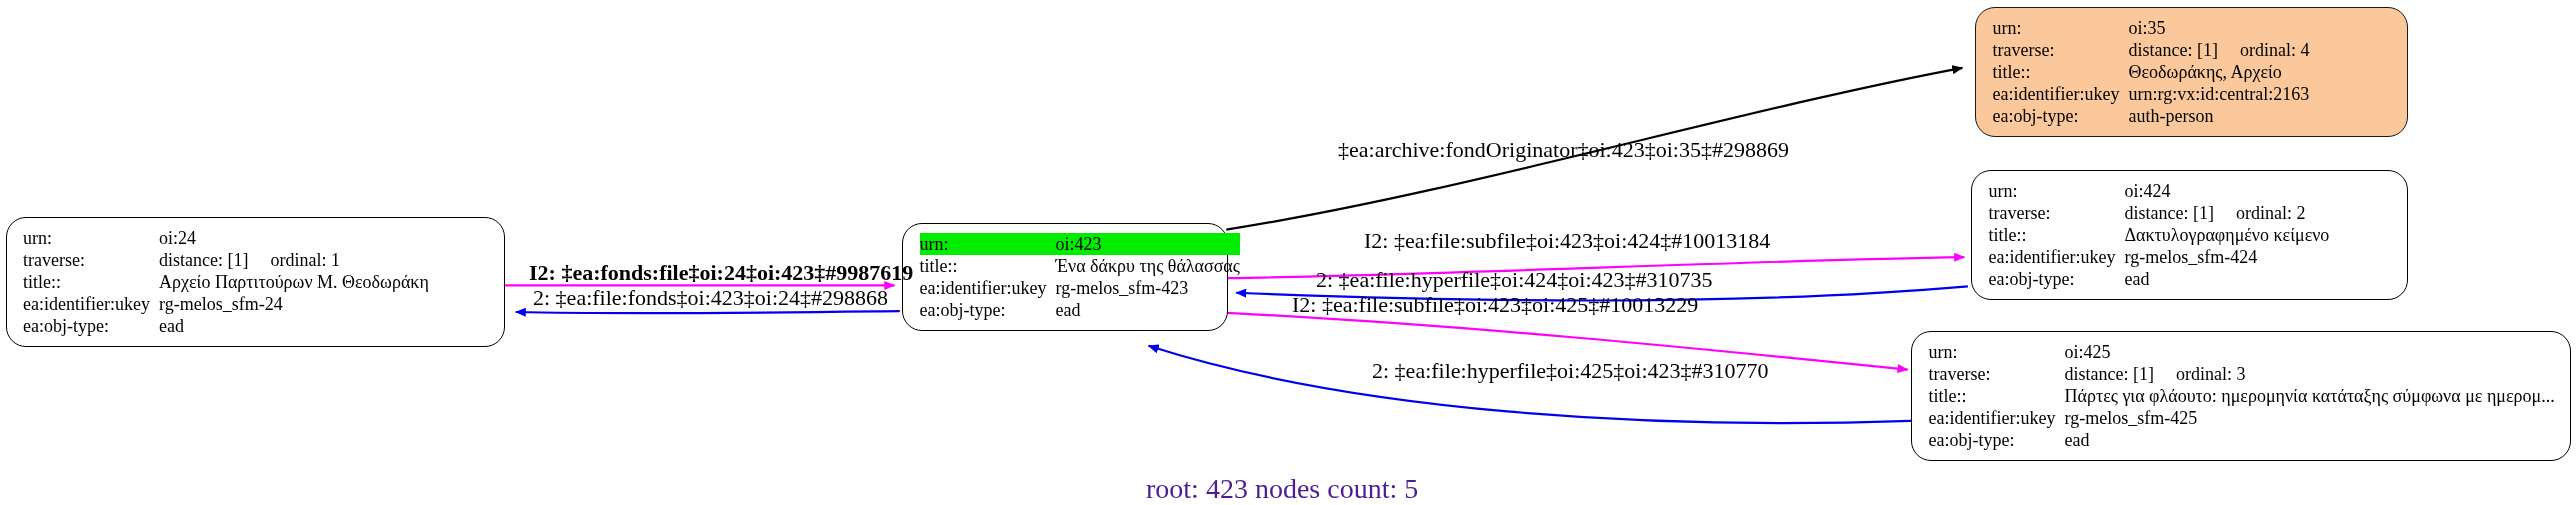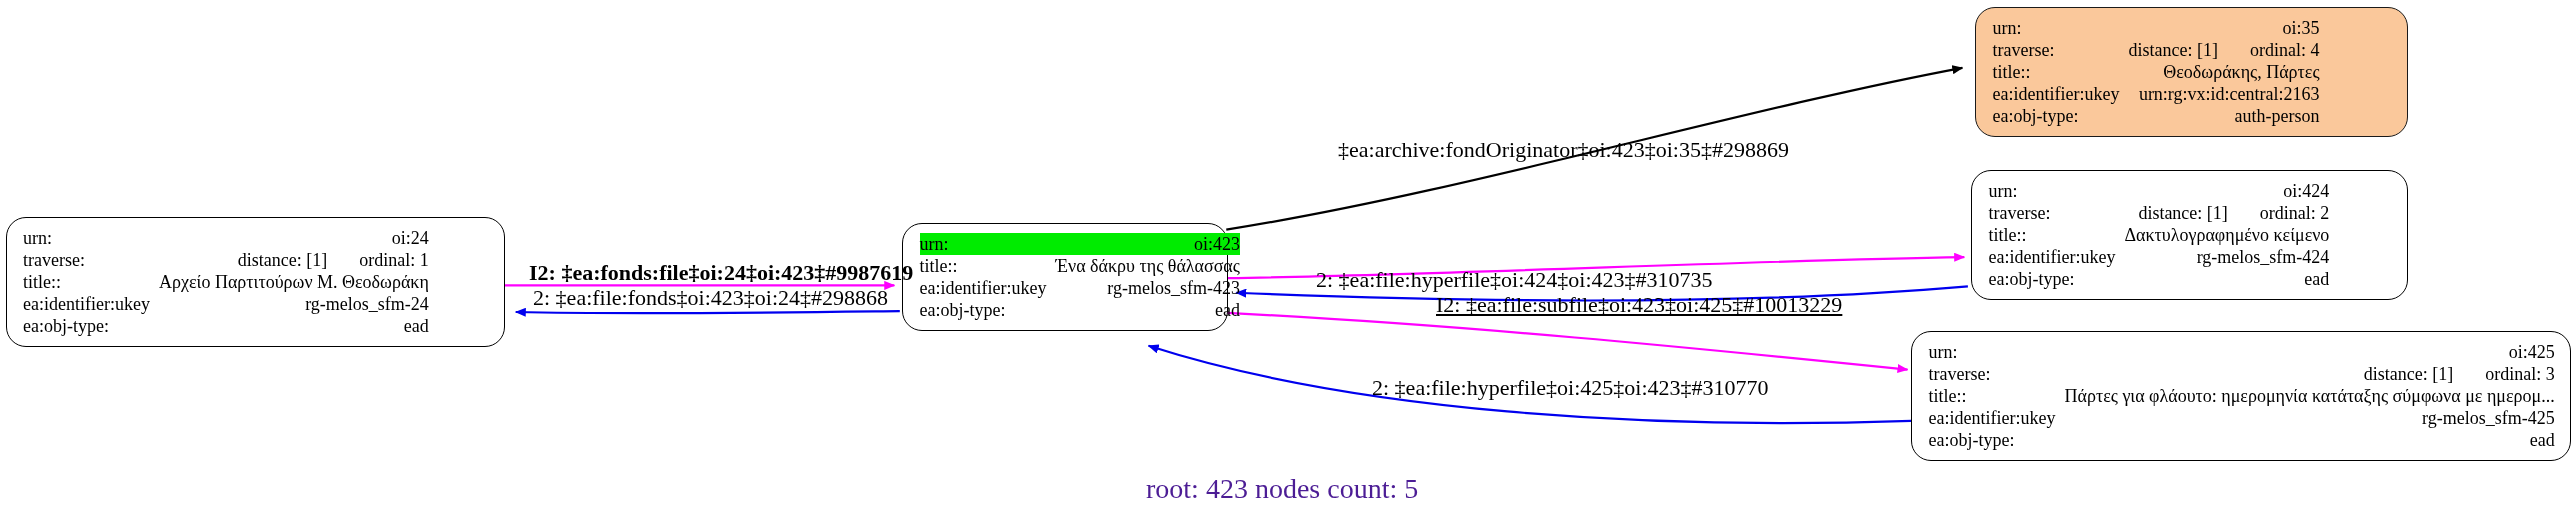--- a/index.html
+++ b/index.html
@@ -48,35 +48,34 @@
     line-height: 1.12;
     padding: 0.9px 0;
     white-space: nowrap;
     vertical-align: baseline;
   }
   .node td.k {
     padding-right: 7.3px;
   }
   .node td.v {
     padding-left: 1.8px;
-    text-align: right;
   }
   .node tr.hl td {
     background: #00ec00;
   }
   .node tr.hl td.k {
     padding-right: 0;
   }
   .node tr.hl td.gap {
     background: #ffffff;
     width: 9.1px;
   }
   .ord {
     display: inline-block;
-    padding-left: 32px;
+    padding-left: 22px;
   }
   .edge-label {
     position: absolute;
     font-size: 22px;
     line-height: 1.05;
     white-space: nowrap;
     color: #000000;
   }
   .caption {
     position: absolute;
@@ -178,21 +177,21 @@
           <tr>
         <td class="k">urn:</td>
         <td class="v">oi:35</td>
       </tr>
       <tr>
         <td class="k">traverse:</td>
         <td class="v"><span>distance: [1]</span><span class="ord">ordinal: 4</span></td>
       </tr>
       <tr>
         <td class="k">title::</td>
-        <td class="v">Θεοδωράκης, Πάρτες</td>
+        <td class="v">Θεοδωράκης, Αρχείο</td>
       </tr>
       <tr>
         <td class="k">ea:identifier:ukey</td>
         <td class="v">urn:rg:vx:id:central:2163</td>
       </tr>
       <tr>
         <td class="k">ea:obj-type:</td>
         <td class="v">auth-person</td>
       </tr>
     </tbody>
@@ -252,23 +251,24 @@
     </tbody>
       </table>
   </div>
 
   <div class="edge-label" style="left:529px; top:261px;font-weight:bold;">I2: ‡ea:fonds:file‡oi:24‡oi:423‡#9987619</div>
 
   <div class="edge-label" style="left:533px; top:286px;">2: ‡ea:file:fonds‡oi:423‡oi:24‡#298868</div>
 
   <div class="edge-label" style="left:1338px; top:113px;margin-top:25px;">‡ea:archive:fondOriginator‡oi:423‡oi:35‡#298869</div>
 
+  <div class="edge-label" style="left:1364px; top:229px;">I2: ‡ea:file:subfile‡oi:423‡oi:424‡#10013184</div>
 
   <div class="edge-label" style="left:1316px; top:268px;">2: ‡ea:file:hyperfile‡oi:424‡oi:423‡#310735</div>
 
-  <div class="edge-label" style="left:1436px; top:293px;text-decoration:underline;">I2: ‡ea:file:subfile‡oi:423‡oi:425‡#10013229</div>
-
-  <div class="edge-label" style="left:1372px; top:376px;text-align:center;">2: ‡ea:file:hyperfile‡oi:425‡oi:423‡#310770</div>
+  <div class="edge-label" style="left:1292px; top:293px;">I2: ‡ea:file:subfile‡oi:423‡oi:425‡#10013229</div>
+
+  <div class="edge-label" style="left:1372px; top:359px;text-align:center;">2: ‡ea:file:hyperfile‡oi:425‡oi:423‡#310770</div>
 
   <div class="caption" style="left:1146px; top:473px;">root: 423 nodes count: 5</div>
 
 </div>
 
 
 </body></html>

